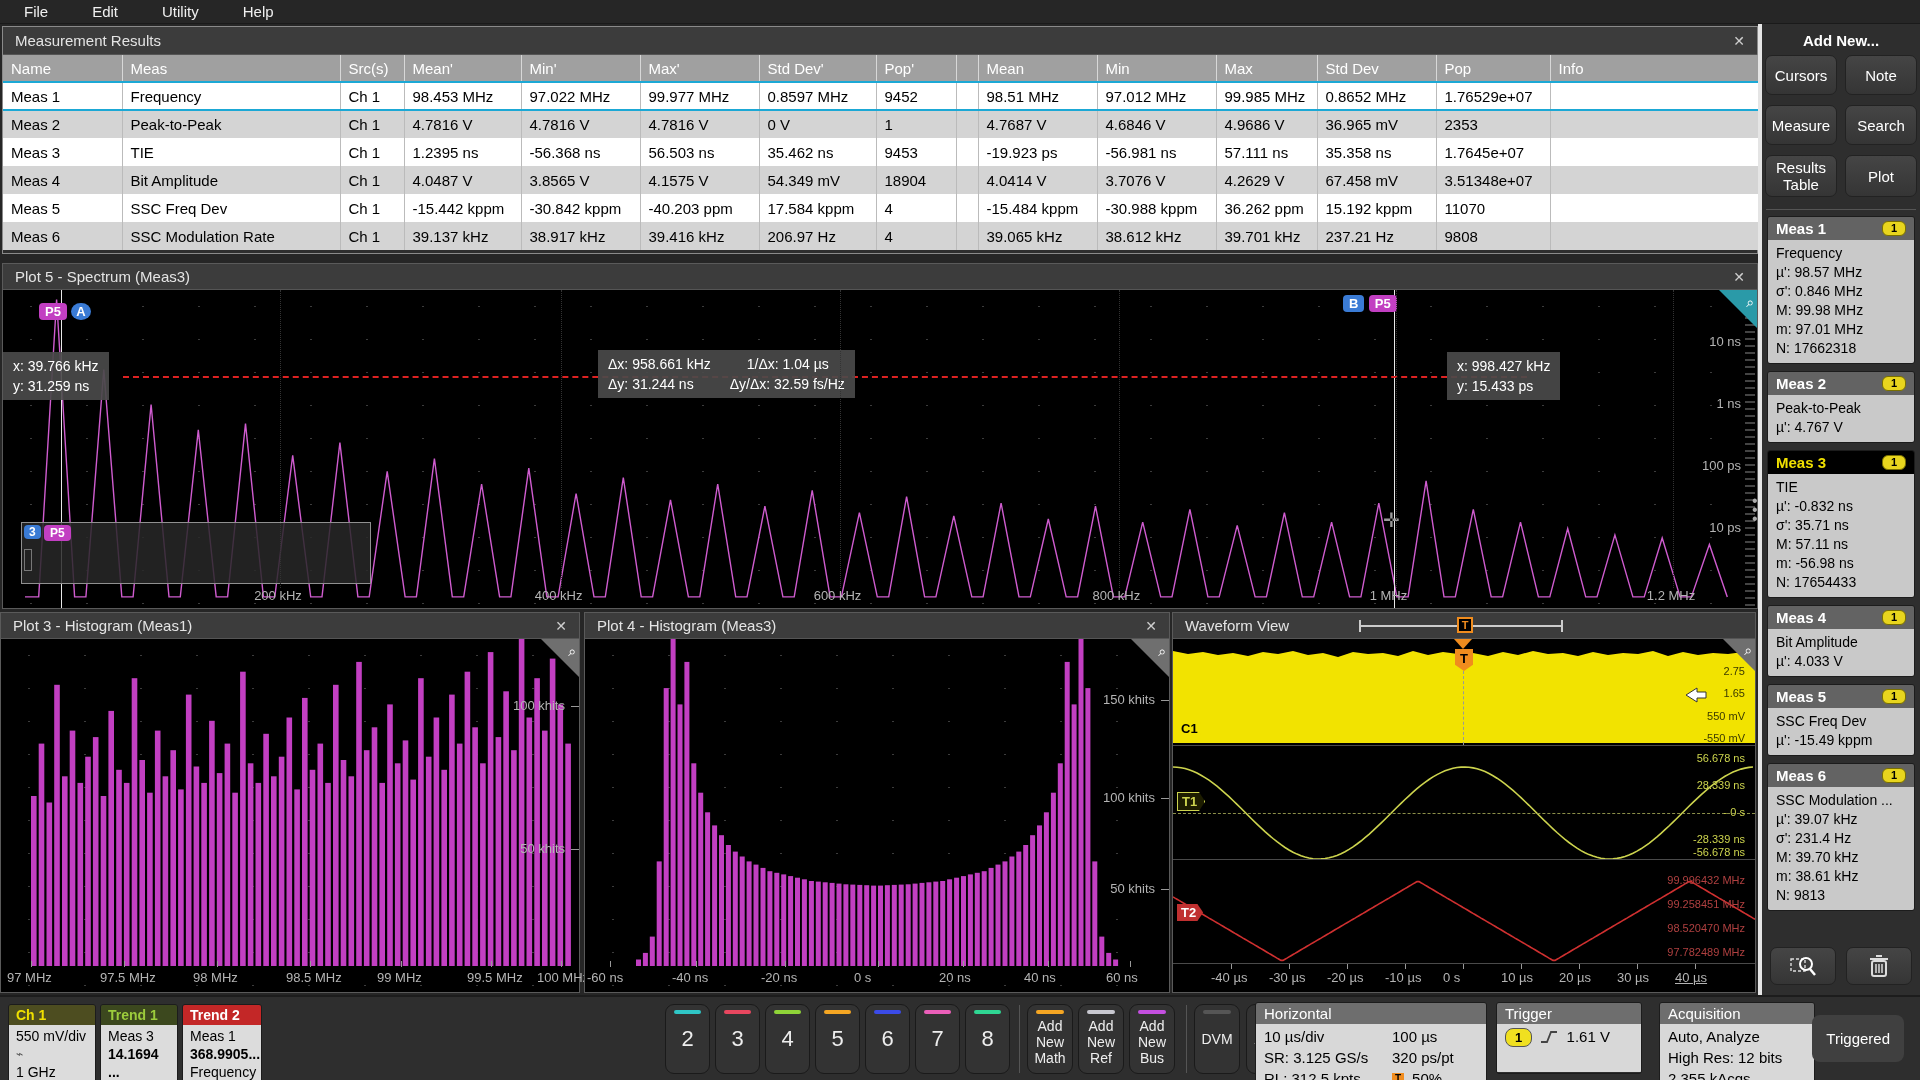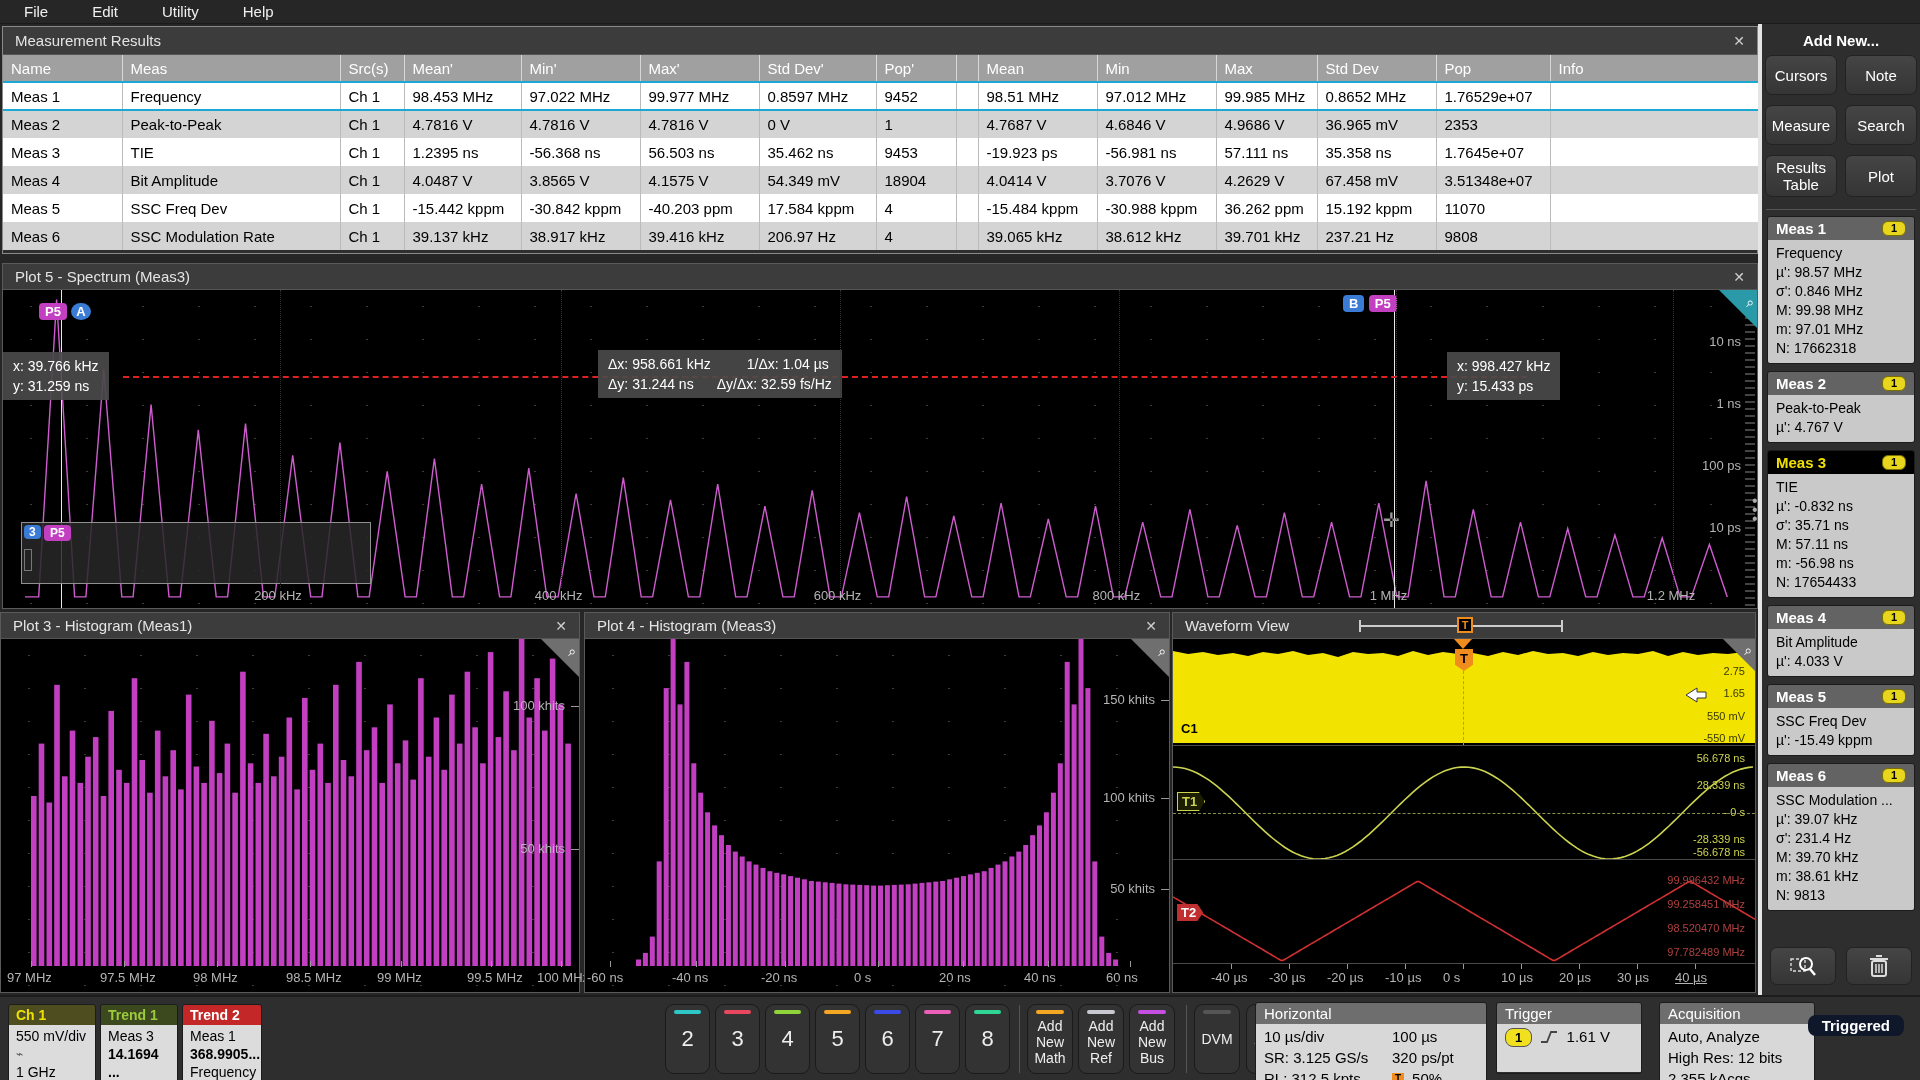--- a/index.html
+++ b/index.html
@@ -85,22 +85,22 @@
            justify-content:center; cursor:pointer; }
   .chbtn .strip, .addbtn .strip { position:absolute; top:5px; left:8px; right:8px; height:4px; border-radius:2px; }
   .addbtn { position:absolute; top:7px; width:46px; height:70px; background:#333; border:1px solid #1a1a1a;
             border-radius:9px; color:#eee; font-size:14px; line-height:16px; display:flex; align-items:center;
             justify-content:center; text-align:center; cursor:pointer; padding-top:6px;}
   .ipanel { position:absolute; top:5px; border-radius:3px; overflow:hidden; border:1px solid #1c1c1c;}
   .ipanel .h { background:#6e6e6e; color:#fff; font-size:15px; padding:2px 8px; }
   .ipanel .bd { background:#d8d8d8; color:#000; font-size:15px; padding:2px 8px 4px; line-height:21px;}
   .trig-chip { display:inline-block; background:#f0e020; border:1px solid #555; border-radius:8px;
                color:#000; font-size:13px; font-weight:bold; padding:0 9px; line-height:17px; }
-  .triggered { position:absolute; right:16px; top:18px; background:#0f172a; color:#fff; font-size:15px;
-               font-weight:bold; border-radius:8px; padding:2px 14px; }
+  .triggered { position:absolute; right:16px; top:18px; background:#404040; color:#fff; font-size:15px;
+               font-weight:normal; border-radius:8px; padding:15px 14px; }
   .tinyT { display:inline-block; background:#f08c1e; color:#000; font-size:10px; font-weight:bold;
            line-height:12px; padding:0 3px; clip-path:polygon(0 0,100% 0,100% 70%,50% 100%,0 70%); }
   .dots-handle { position:absolute; width:4px; color:#aaa; font-size:16px; line-height:9px; }
 </style>
 </head>
 <body>
 
 <div class="screen">
 
   <div class="menubar">
@@ -310,21 +310,21 @@
       </div>
       <div class="readout" style="left:0; top:62px;">
         <div>x: 39.766 kHz</div>
         <div>y: 31.259 ns</div>
       </div>
       <div class="readout" style="left:563px; top:60px;margin-left:32px;">
         <div style="display:flex; gap:36px;">
           <span>Δx: 958.661 kHz</span>
           <span>1/Δx:  1.04 µs</span>
         </div>
-        <div style="display:flex; gap:23px;">
+        <div style="display:flex; gap:36px;">
           <span>Δy: 31.244 ns</span>
           <span>Δy/Δx:  32.59 fs/Hz</span>
         </div>
       </div>
       <div class="readout" style="left:1396px; top:62px;margin-left:48px;">
         <div>x: 998.427 kHz</div>
         <div>y: 15.433 ps</div>
       </div>
       <div style="position:absolute; left:18px; top:232px; width:350px; height:62px; background:rgba(40,40,40,.85); border:1px solid #909090;">
         <span class="badge b" style="position:absolute; left:2px; top:2px; padding:0 5px; font-size:12px;">3</span>

